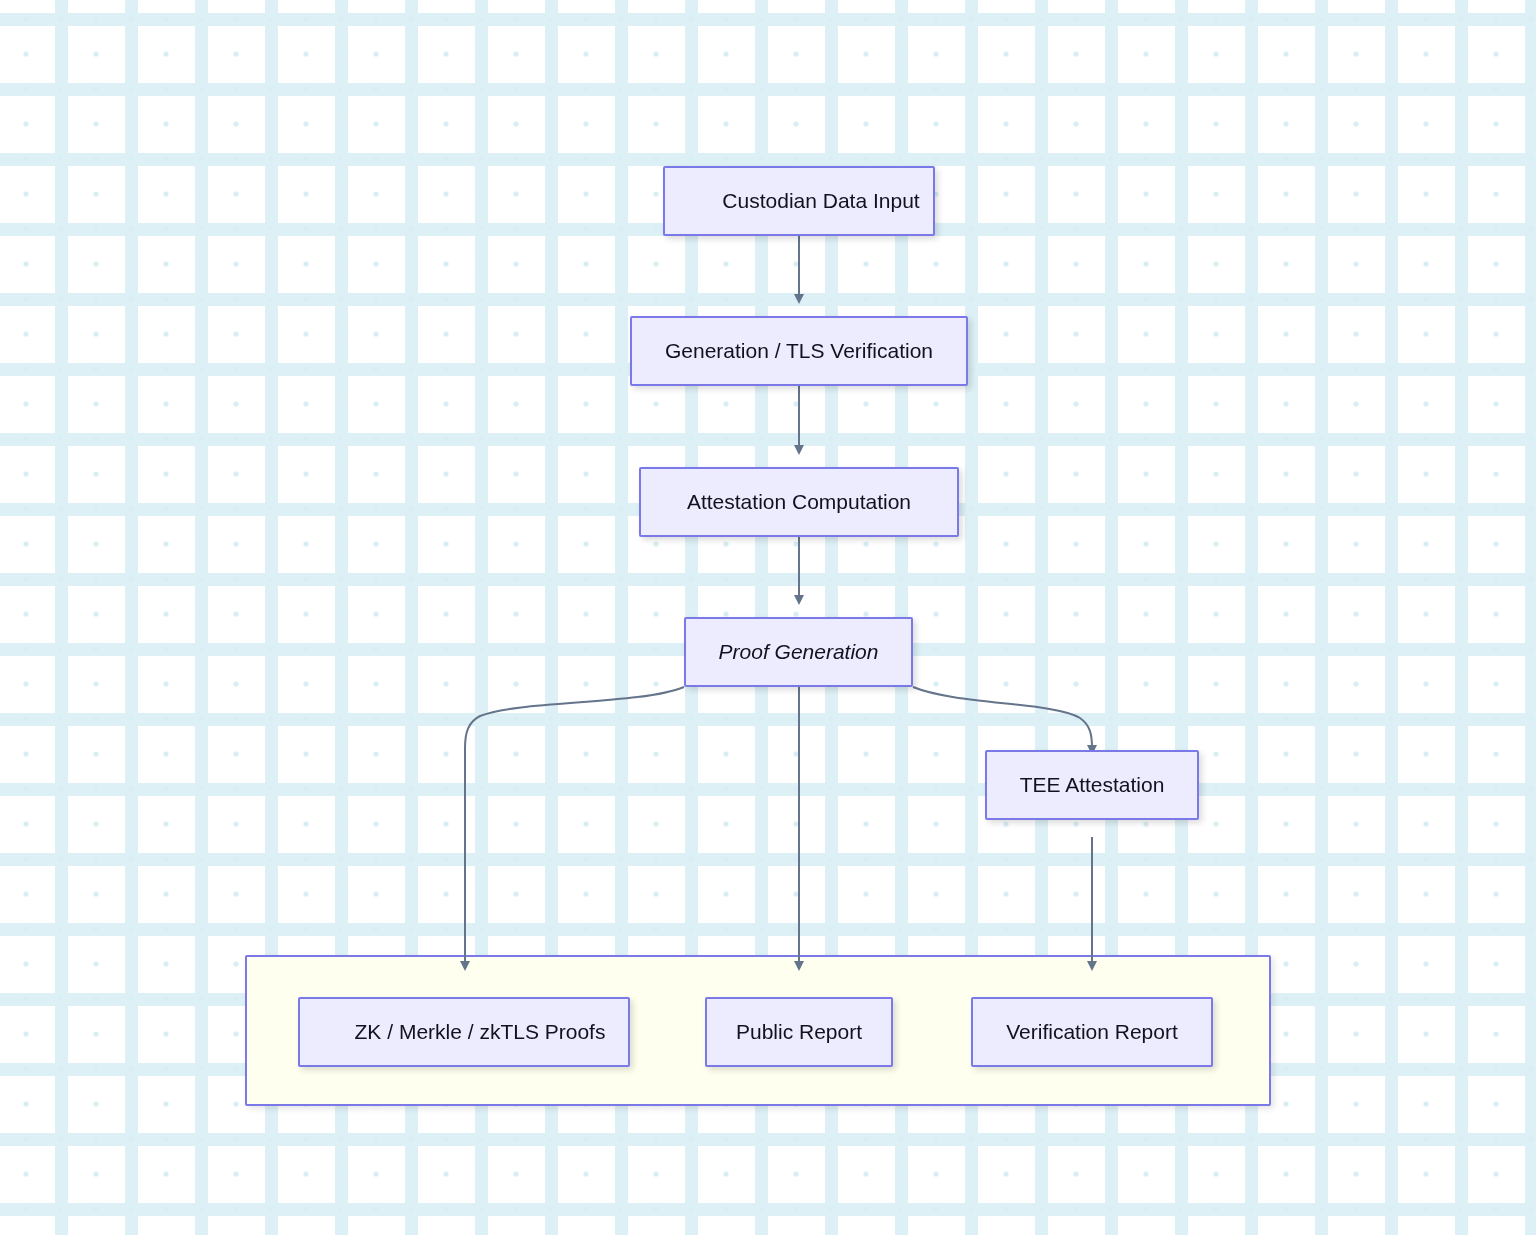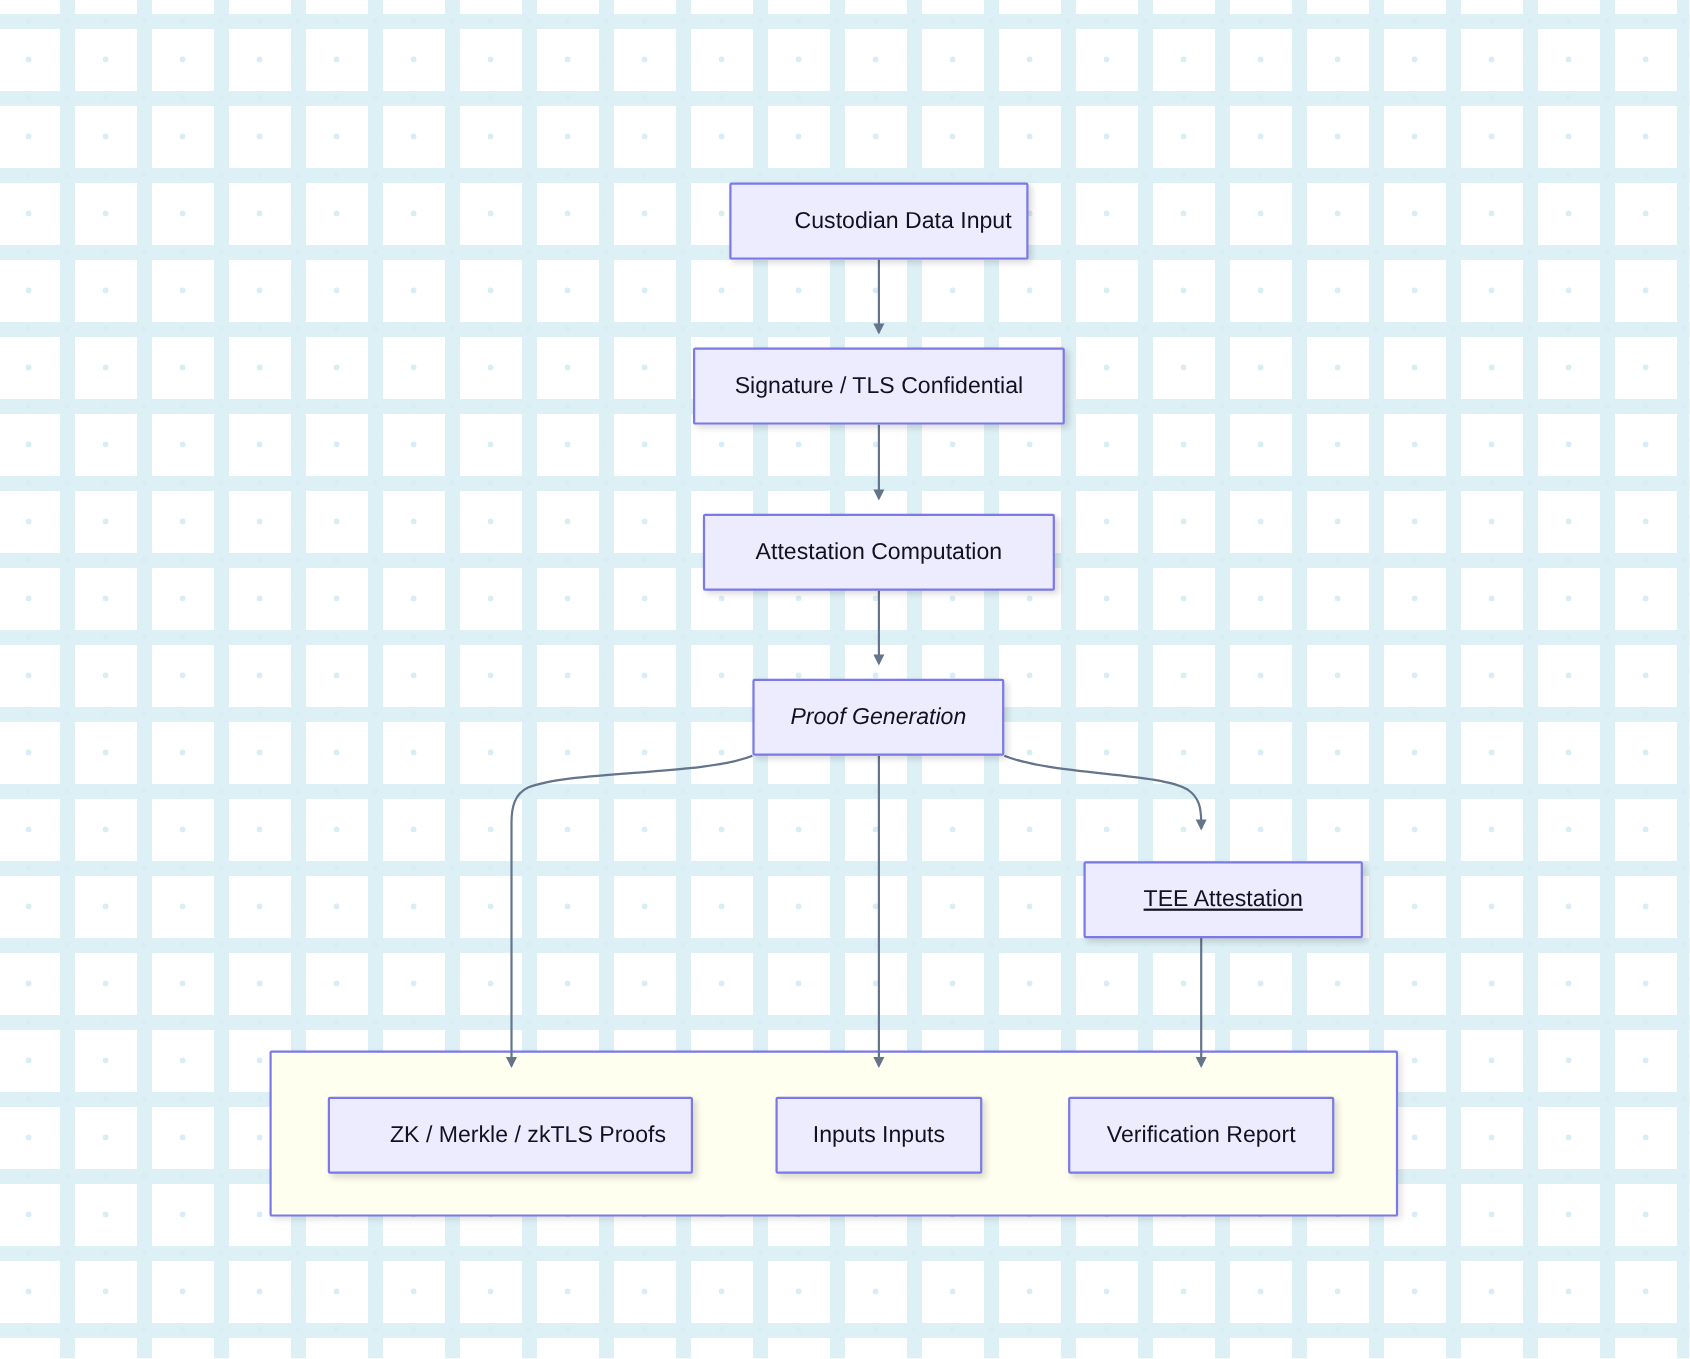--- a/index.html
+++ b/index.html
@@ -110,27 +110,27 @@
       <path id="edge-e3" d="M799,537 L799,603" marker-end="url(#ah)"></path>
       <path id="edge-e4" d="M684,687 C640,705 520,700 480,716 C468,722 465,733 465,748 L465,969" marker-end="url(#ah)"></path>
       <path id="edge-e5" d="M799,687 L799,969" marker-end="url(#ah)"></path>
       <path id="edge-e6" d="M913,687 C957,705 1055,702 1080,718 C1090,725 1092,734 1092,748 L1092,753" marker-end="url(#ah)"></path>
       <path id="edge-e7" d="M1092,837 L1092,969" marker-end="url(#ah)"></path>
     </g>
   </svg>
 
   <div class="node" id="node-custodian" style="left: 663px; top: 166px; width: 272px; height: 70px; padding-left: 44px;">Custodian Data Input</div>
 
-  <div class="node" id="node-sigtls" style="left: 630px; top: 316px; width: 338px; height: 70px;">Signature / TLS Confidential</div>
+  <div class="node" id="node-sigtls" style="left: 630px; top: 316px; width: 338px; height: 70px;">Generation / TLS Verification</div>
 
   <div class="node" id="node-confcomp" style="left: 639px; top: 467px; width: 320px; height: 70px;">Attestation Computation</div>
 
   <div class="node" id="node-proofgen" style="left: 684px; top: 617px; width: 229px; height: 70px; font-style: italic;">Proof Generation</div>
 
-  <div class="node" id="node-teeattest" style="left: 985px; top: 783px; width: 254px; height: 70px; text-decoration: underline;">TEE Attestation</div>
+  <div class="node" id="node-teeattest" style="left: 985px; top: 750px; width: 214px; height: 70px;">TEE Attestation</div>
 
   <div class="node" id="node-zkproofs" style="left: 298px; top: 997px; width: 332px; height: 70px; padding-left: 32px;">ZK / Merkle / zkTLS Proofs</div>
 
-  <div class="node" id="node-pubinputs" style="left: 705px; top: 997px; width: 188px; height: 70px;">Inputs Inputs</div>
+  <div class="node" id="node-pubinputs" style="left: 705px; top: 997px; width: 188px; height: 70px;">Public Report</div>
 
   <div class="node" id="node-attreport" style="left: 971px; top: 997px; width: 242px; height: 70px;">Verification Report</div>
 
 </div>
 
 </body></html>

